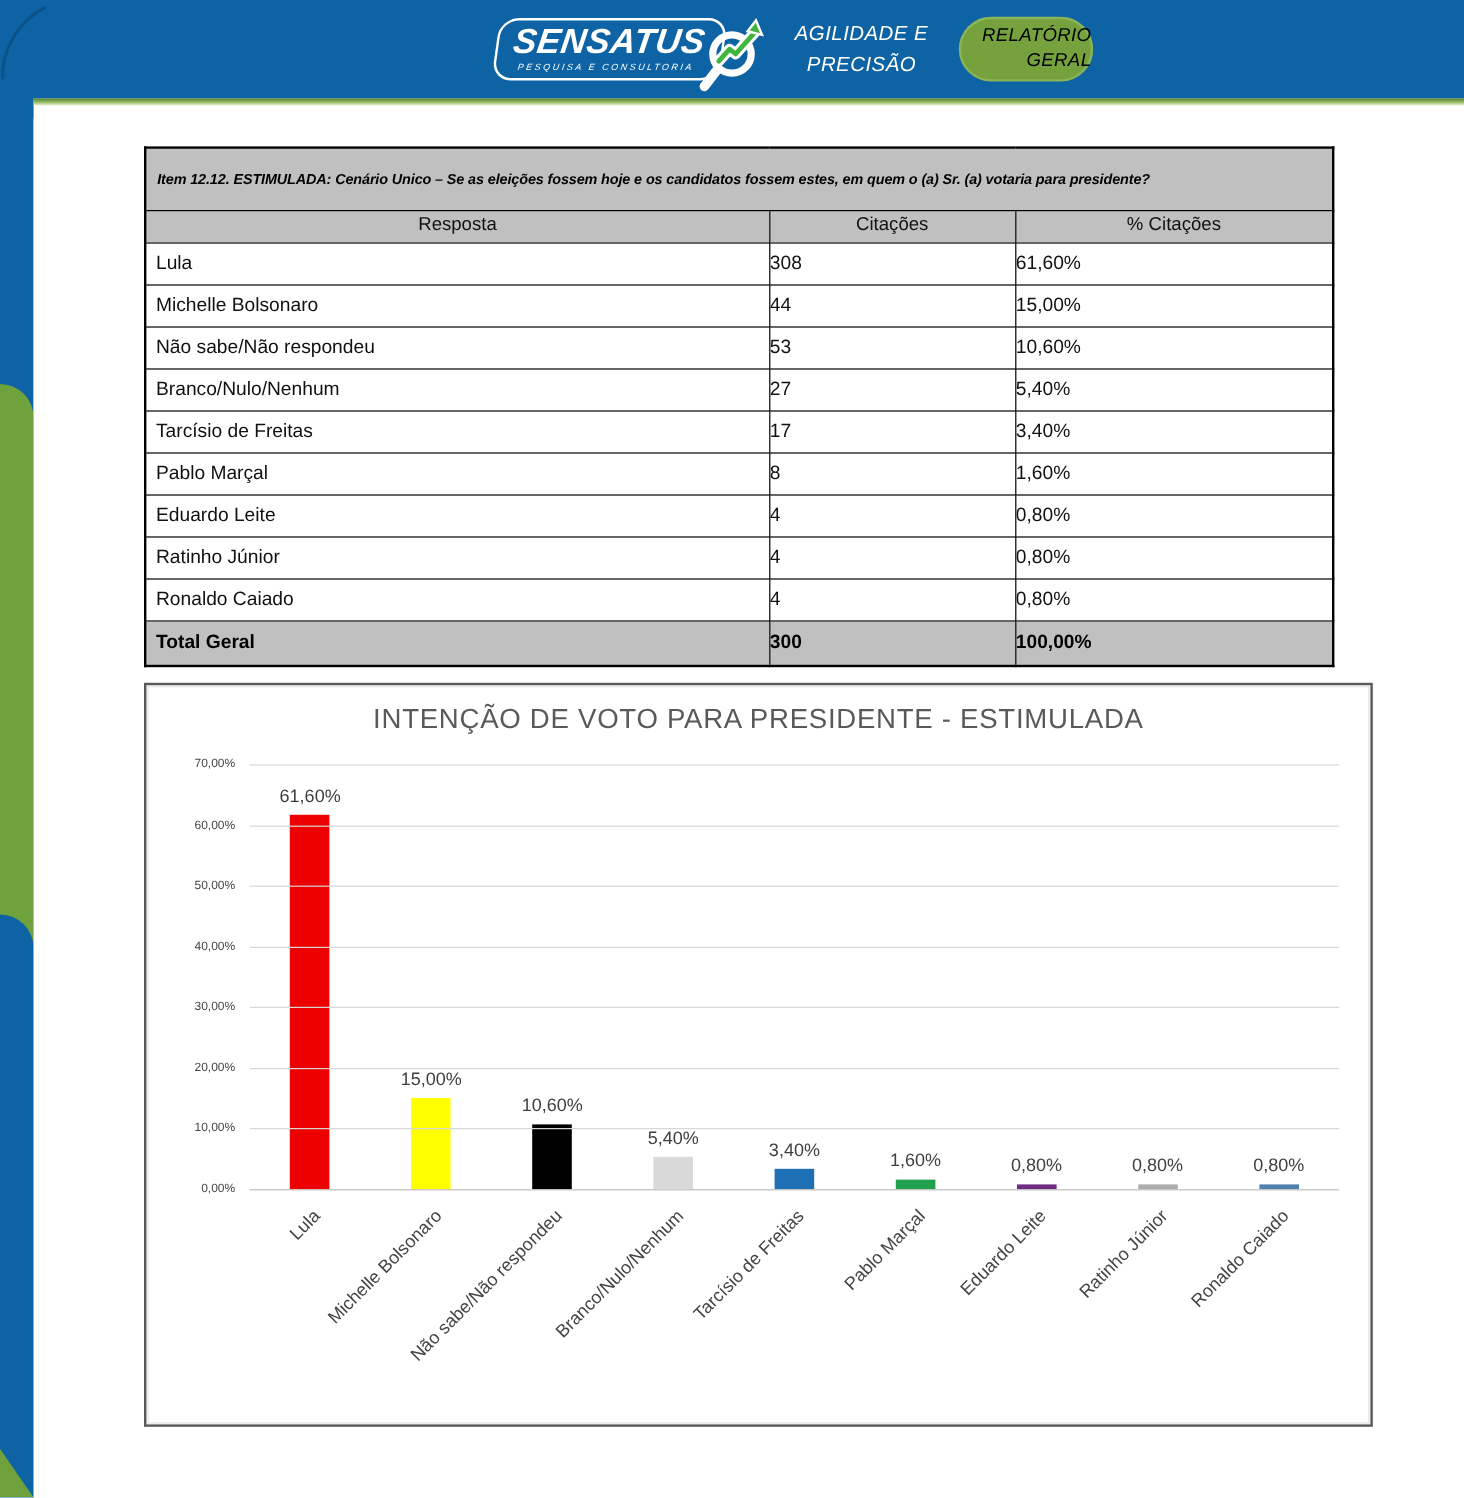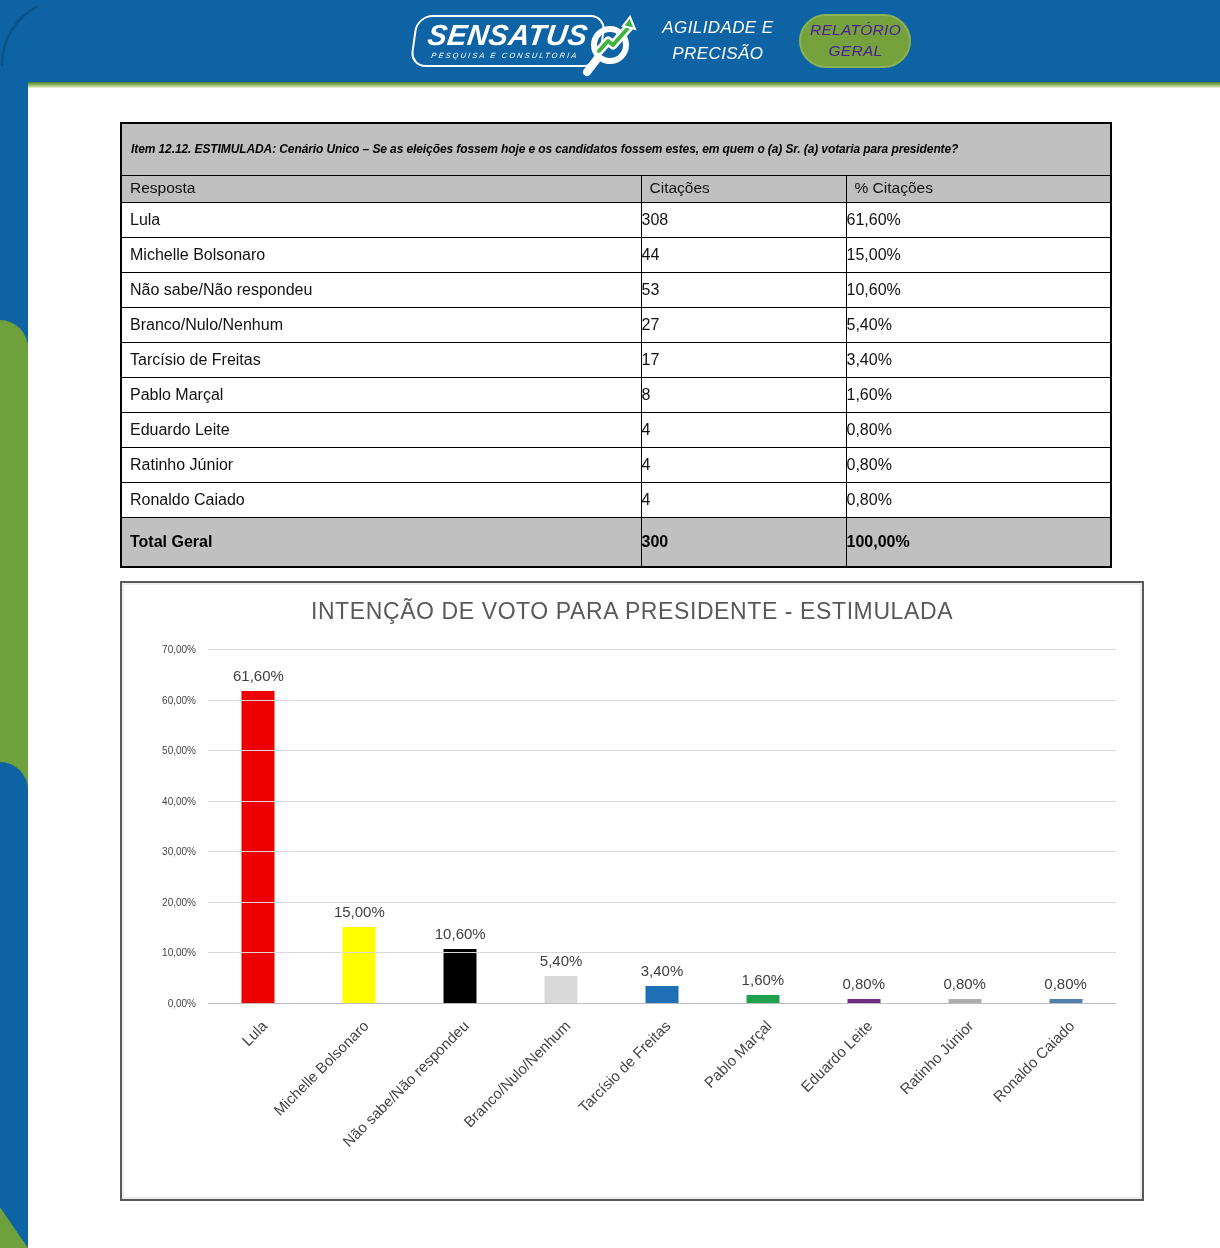--- a/index.html
+++ b/index.html
@@ -30,38 +30,38 @@
   .logo-box { border: 2.5px solid #ffffff; border-radius: 16px; padding: 3px 14px 5px 12px;
     transform: skewX(-8deg); background: transparent; text-align: center; }
   .logo-text { font-size: 29px; font-weight: bold; font-style: italic; color: #ffffff; letter-spacing: 0.5px; line-height: 1.05; }
   .logo-sub { font-size: 7.5px; font-style: italic; color: #ffffff; letter-spacing: 2.1px; margin-top: 1px; white-space: nowrap; }
   .magnifier { position: absolute; right: -42px; top: -8px; }
 
   .tagline { color: #ffffff; font-style: italic; font-size: 17px; font-weight: 500;
     text-align: center; line-height: 1.55; letter-spacing: 0.4px; }
 
   .badge { background: #76A23E; border: 2px solid #8AB355; border-radius: 27px; width: 112px; height: 54px;
-    display: flex; flex-direction: column; align-items: center; justify-content: center;
-    color: #4c1d95; font-style: italic; font-size: 15.5px; font-weight: 500; line-height: 1.35; letter-spacing: 0.3px; }
+    display: flex; flex-direction: column; align-items: flex-end; justify-content: center;
+    color: #000000; font-style: italic; font-size: 15.5px; font-weight: 500; line-height: 1.35; letter-spacing: 0.3px; }
 
   
   .sheet { position: absolute; left: 28px; top: 88px; width: 1192px; height: 1160px;
     background: #ffffff; border-top-left-radius: 12px; padding: 34px 0 0 92px; z-index: 1; }
 
   
   table.results { width: 990px; border-collapse: collapse; table-layout: fixed; border: 2px solid #000; }
   table.results td, table.results th { border: 1px solid #000; overflow: hidden; }
   .title-cell { background: #C0C0C0; font-weight: bold; font-style: italic; font-size: 12px;
     color: #000; padding: 5px 9px 6px; line-height: 1.5; height: 52px; letter-spacing: -0.1px; }
-  tr.colhead th { background: #C0C0C0; font-weight: normal; font-size: 15.5px; text-align: left;
+  tr.colhead th { background: #C0C0C0; font-weight: normal; font-size: 15.5px; text-align: center;
     padding: 3px 8px 4px; height: 27px; color: #111; }
   tbody td { font-size: 16px; color: #111; height: 35px; }
   .cell-left { text-align: left; padding: 4px 8px; }
   .cell-right { text-align: left; padding: 4px 0; }
-  tr.total td { background: #C0C0C0; font-weight: bold; font-size: 16px; height: 50px; }
+  tr.total td { background: #C0C0C0; font-weight: bold; font-size: 16px; height: 38px; }
 
   
   .chart-box { width: 1024px; height: 620px; margin-top: 13px; border: 2px solid #595959;
     box-shadow: inset 0 0 0 2px #ececec; background: #ffffff; position: relative; }
   .chart-title { margin-top: 15px; text-align: center; font-size: 23px; font-weight: 400;
     color: #595959; letter-spacing: 0.6px; }
   .chart-plot { position: relative; margin: 24px 26px 0 86px; height: 354px; }
   .gridline { position: absolute; left: 0; right: 0; height: 1px; background: #D8D8D8; }
   .gridline.axisline { background: #BDBDBD; }
   .ytick { position: absolute; left: -84px; width: 72px; text-align: right;

